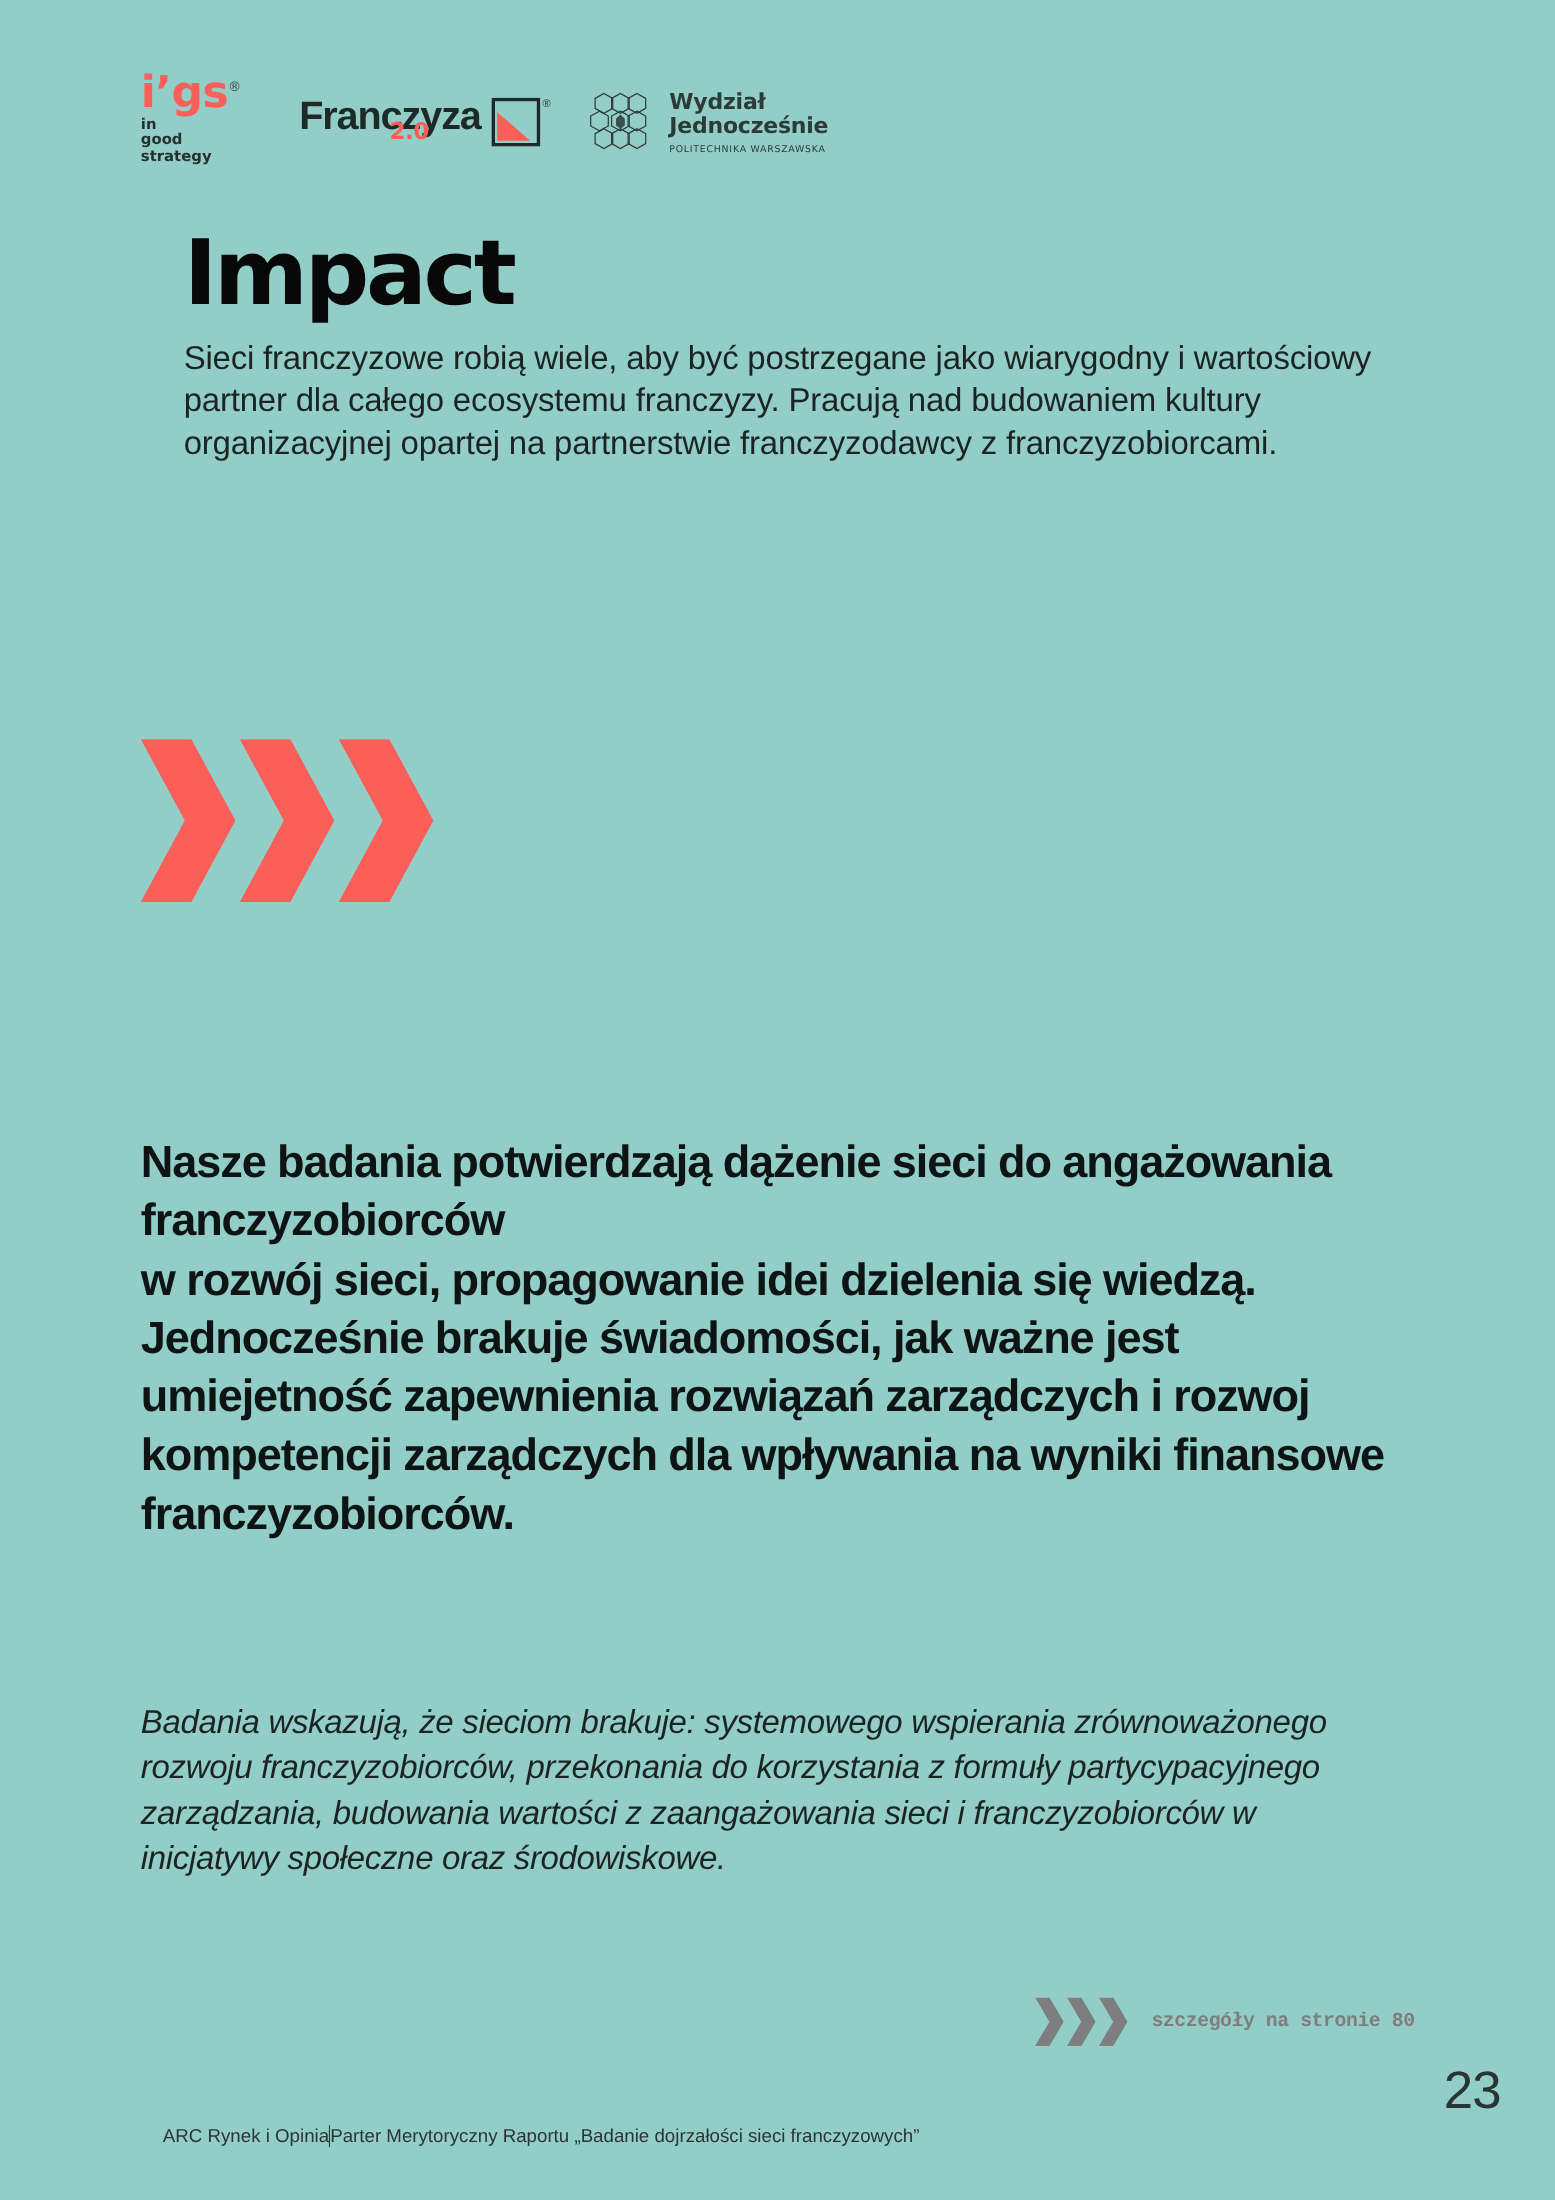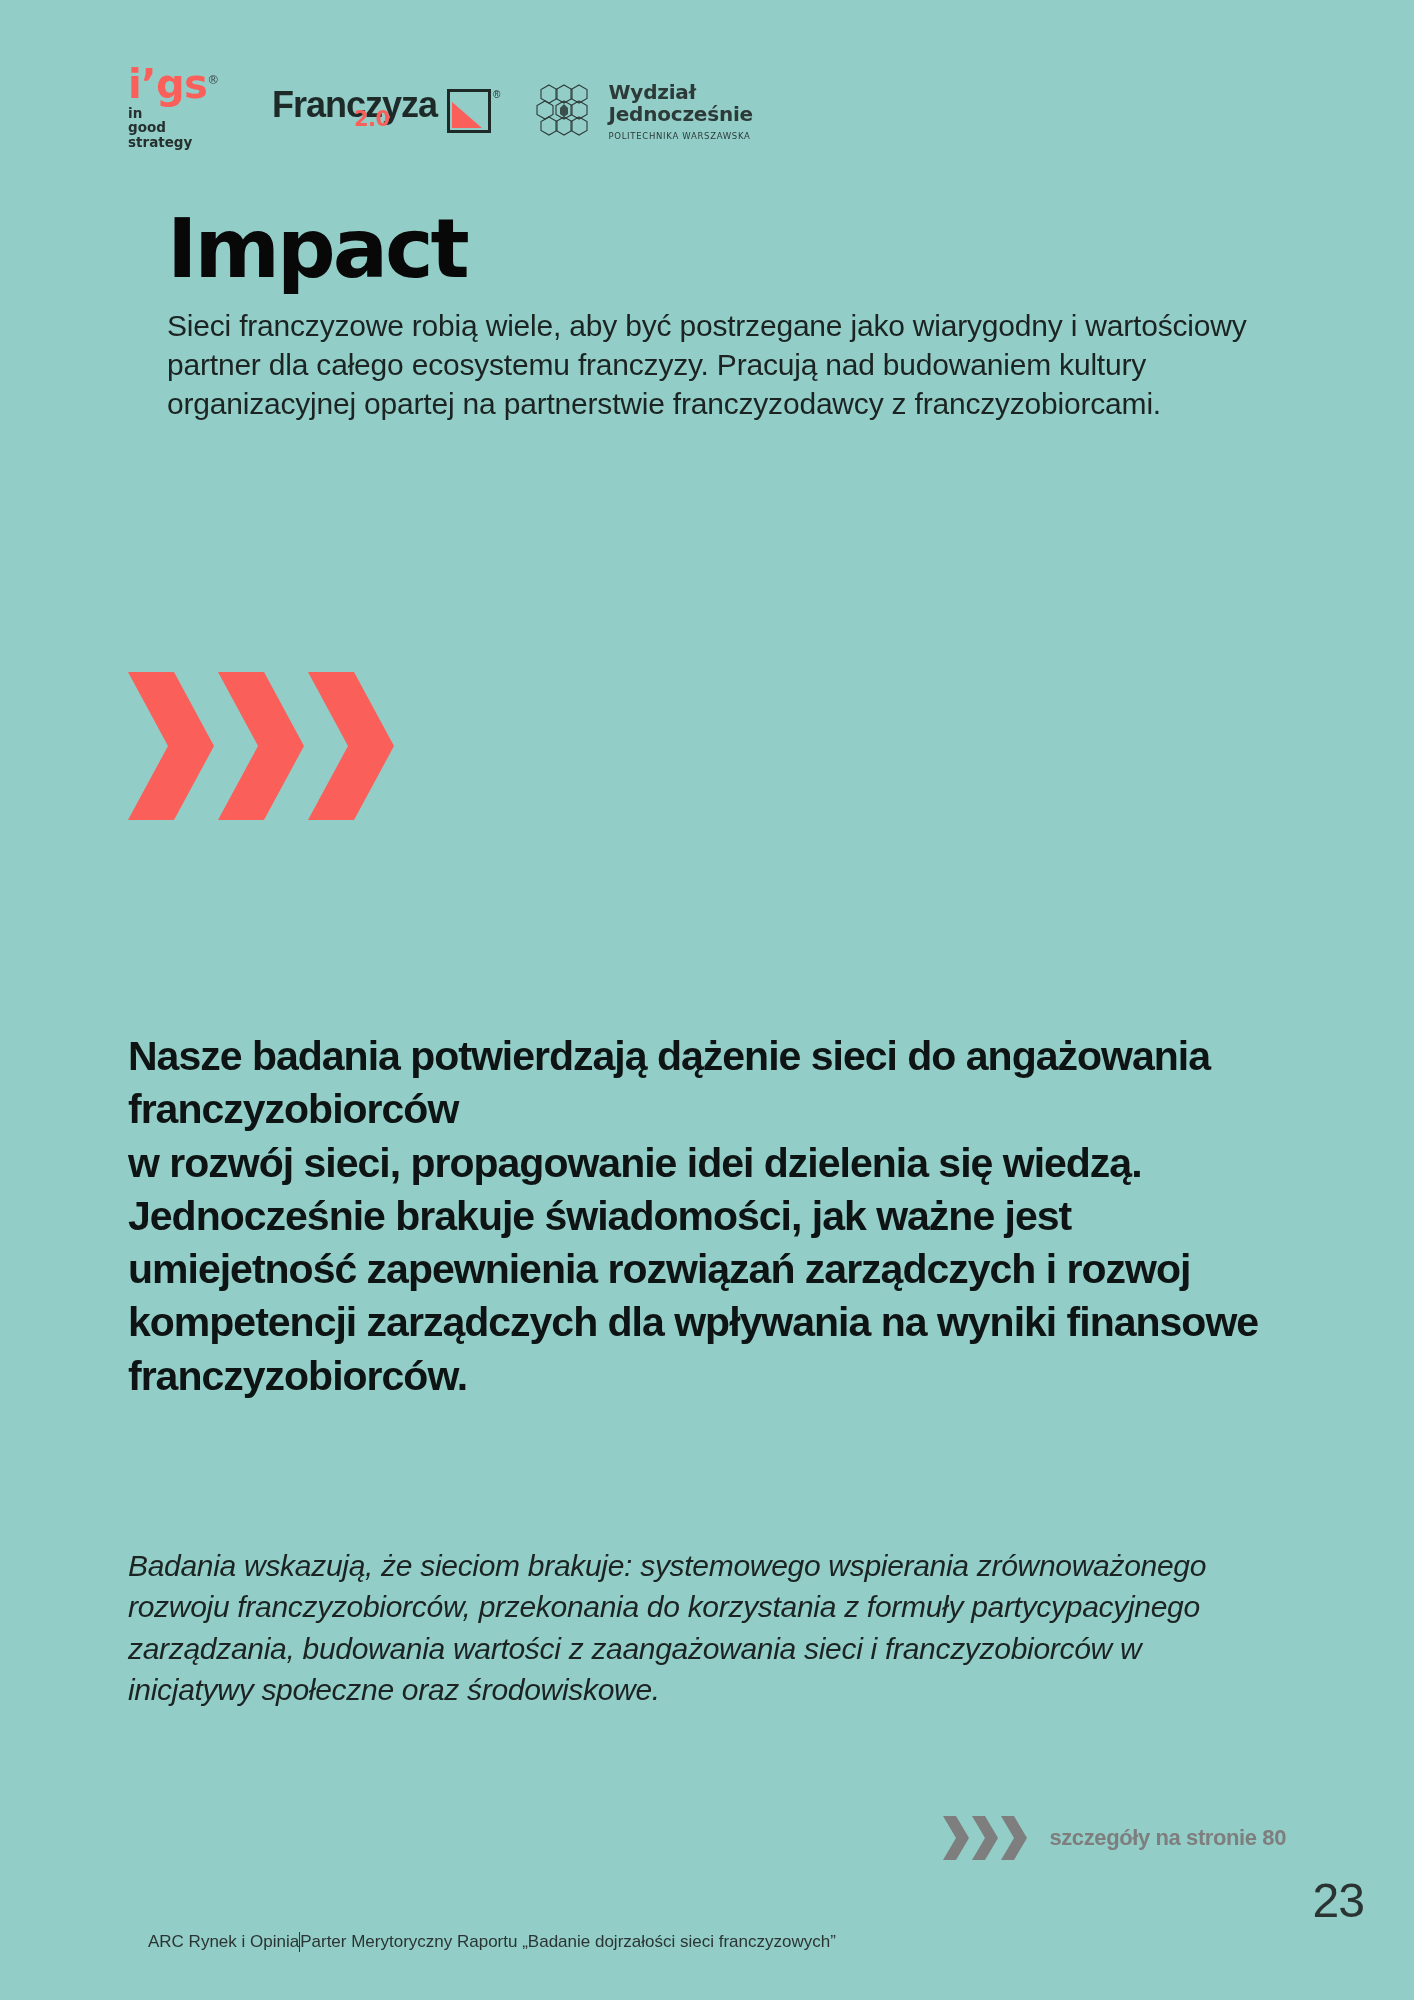--- a/index.html
+++ b/index.html
@@ -247,23 +247,23 @@
   .footer-ref {
     position: absolute;
     right: 128px;
     bottom: 140px;
     display: flex;
     align-items: center;
     gap: 22px;
   }
   .footer-ref .chevrons-gray { display: flex; gap: 3px; }
   .footer-ref .ref-text {
-    font-family: Liberation Sans, sans-serif;
-    font-weight: 700;
-    font-size: 22px;
+    font-family: Liberation Mono, monospace;
+    font-weight: 700;
+    font-size: 18px;
     letter-spacing: -0.4px;
     color: #7e7e7e;
   }
 
   .page-number {
     position: absolute;
     right: 50px;
     bottom: 72px;
     font-family: "Liberation Sans", sans-serif;
     font-weight: 400;

